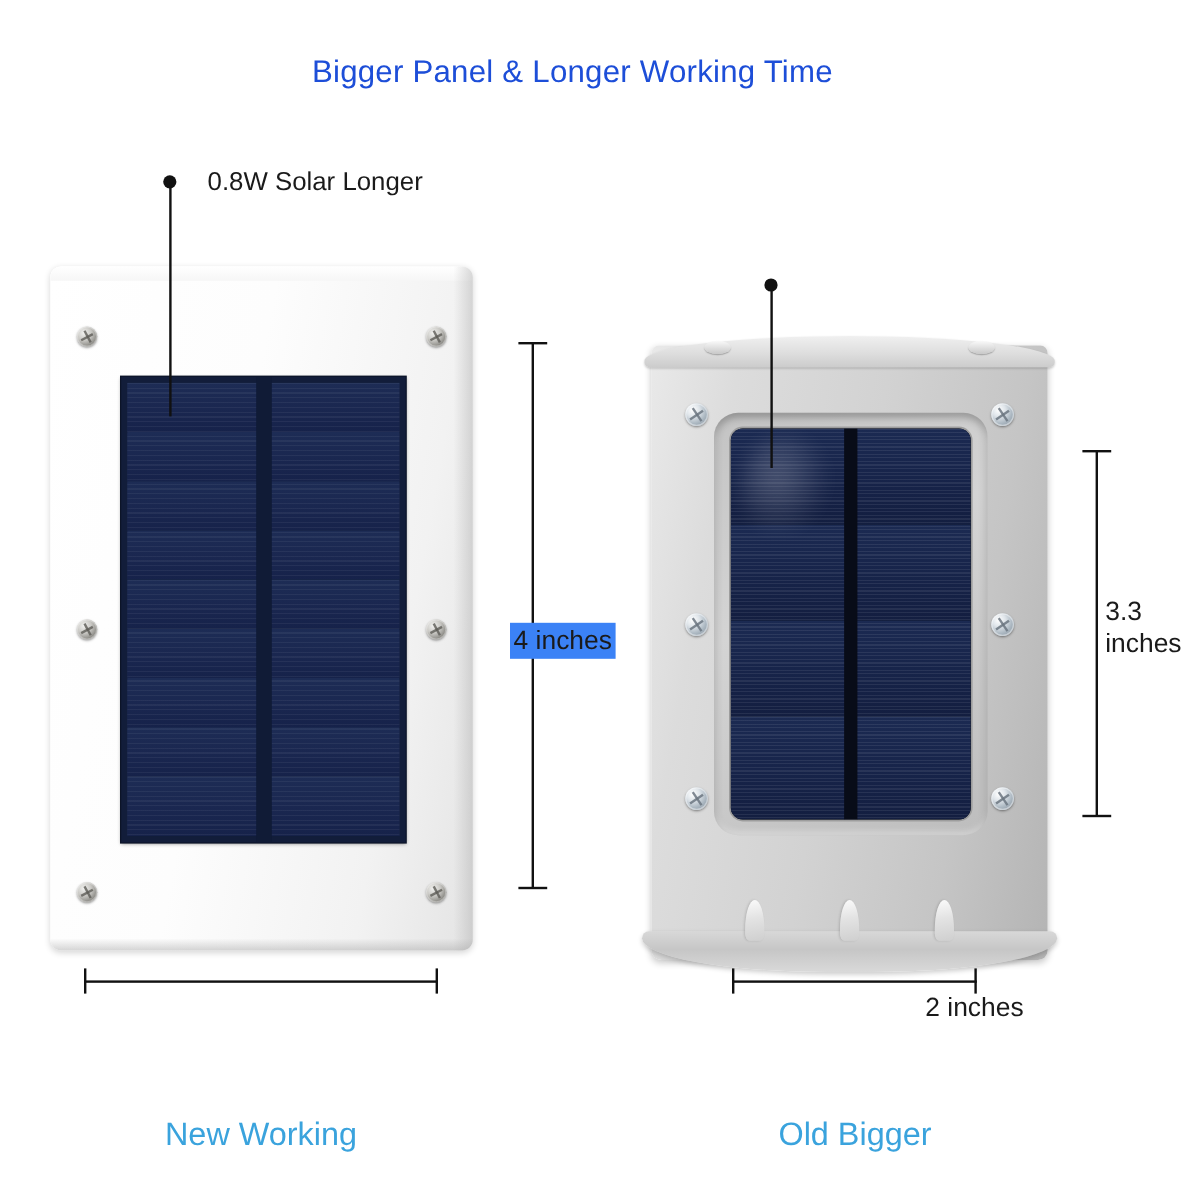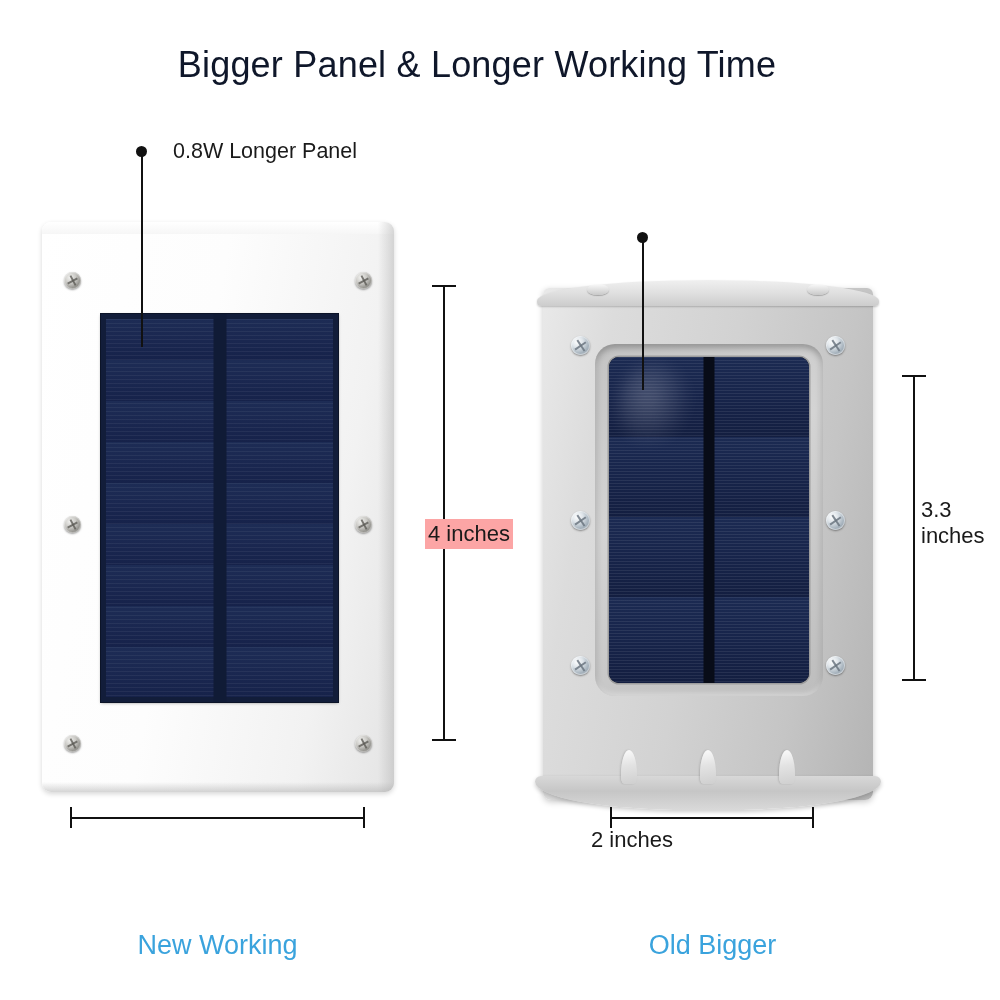--- a/index.html
+++ b/index.html
@@ -2,33 +2,33 @@
 <html><head>
 <meta charset="utf-8">
 <style>
   html,body{margin:0;padding:0;background:#ffffff;}
   body{width:1000px;height:1000px;position:relative;overflow:hidden;
        font-family:"Liberation Sans","DejaVu Sans",sans-serif;color:#1a1a1a;}
   .stage{position:absolute;inset:0;}
 
   
   .title{position:absolute;top:44px;left:0;width:954px;text-align:center;
-         font-size:36px;letter-spacing:.2px;color:#0f172a;white-space:nowrap;}
+         font-size:26px;letter-spacing:.2px;color:#1d4ed8;white-space:nowrap;}
 
   
   .callout{position:absolute;font-size:21.5px;color:#1a1a1a;white-space:nowrap;}
   .calloutDot{position:absolute;width:11px;height:11px;border-radius:50%;background:#111;}
   .calloutLine{position:absolute;width:2px;background:#111;}
 
   
   .dimV{position:absolute;width:2px;background:#111;}
   .dimCap{position:absolute;height:2px;background:#111;}
   .dimH{position:absolute;height:2px;background:#111;}
   .dimCapV{position:absolute;width:2px;background:#111;}
-  .dimLabel{position:absolute;font-size:22px;color:#1a1a1a;white-space:nowrap;background:#fca5a5;}
+  .dimLabel{position:absolute;font-size:22px;color:#1a1a1a;white-space:nowrap;background:#3b82f6;}
   .dimLabel.two{white-space:normal;text-align:left;line-height:1.16;}
 
   
   .caption{position:absolute;text-align:center;font-size:27px;color:#3aa3dd;
            line-height:1.32;white-space:pre-line;}
 
   
   .newUnit{position:absolute;left:42px;top:222px;width:352px;height:570px;
            border-radius:9px;
            background:
@@ -162,21 +162,21 @@
         <div class="cellrow" style="top:287px;height:41px;"></div>
         <div class="cellrow" style="top:328px;height:50px;"></div>
         <div class="finelines"></div>
       </div>
       <div class="gap"></div>
     </div>
   </div>
 
   <div class="calloutDot" style="left:136px;top:146px;"></div>
   <div class="calloutLine" style="left:141px;top:152px;height:195px;"></div>
-  <div class="callout" style="left:173px;top:139px;">0.8W Longer Panel</div>
+  <div class="callout" style="left:173px;top:139px;">0.8W Solar Longer</div>
 
   <div class="dimV" style="left:443px;top:285px;height:455px;"></div>
   <div class="dimCap" style="left:432px;top:285px;width:24px;"></div>
   <div class="dimCap" style="left:432px;top:739px;width:24px;"></div>
   <div class="dimLabel" style="left:425px;top:519px;padding:2px 3px;">4 inches</div>
 
   <div class="dimH" style="left:70px;top:817px;width:295px;"></div>
   <div class="dimCapV" style="left:70px;top:807px;height:21px;"></div>
   <div class="dimCapV" style="left:363px;top:807px;height:21px;"></div>
 
@@ -232,20 +232,20 @@
   <div class="dimCap" style="left:902px;top:375px;width:24px;"></div>
   <div class="dimCap" style="left:902px;top:679px;width:24px;"></div>
   <div class="dimLabel two" style="left:921px;top:497px;width:74px;background:none;">
     <div>3.3</div>
     <div>inches</div>
   </div>
 
   <div class="dimH" style="left:610px;top:817px;width:204px;"></div>
   <div class="dimCapV" style="left:610px;top:807px;height:21px;"></div>
   <div class="dimCapV" style="left:812px;top:807px;height:21px;"></div>
-  <div class="dimLabel" style="left:591px;top:827px;width:295px;text-align:left;background:none;">2 inches</div>
+  <div class="dimLabel" style="left:558px;top:827px;width:295px;text-align:right;background:none;">2 inches</div>
 
   <div class="caption" style="left:565px;top:892px;width:295px;">
     <div>Old Bigger</div>
     <div>16 LED</div>
   </div>
 
 </div>
 
 </body></html>

